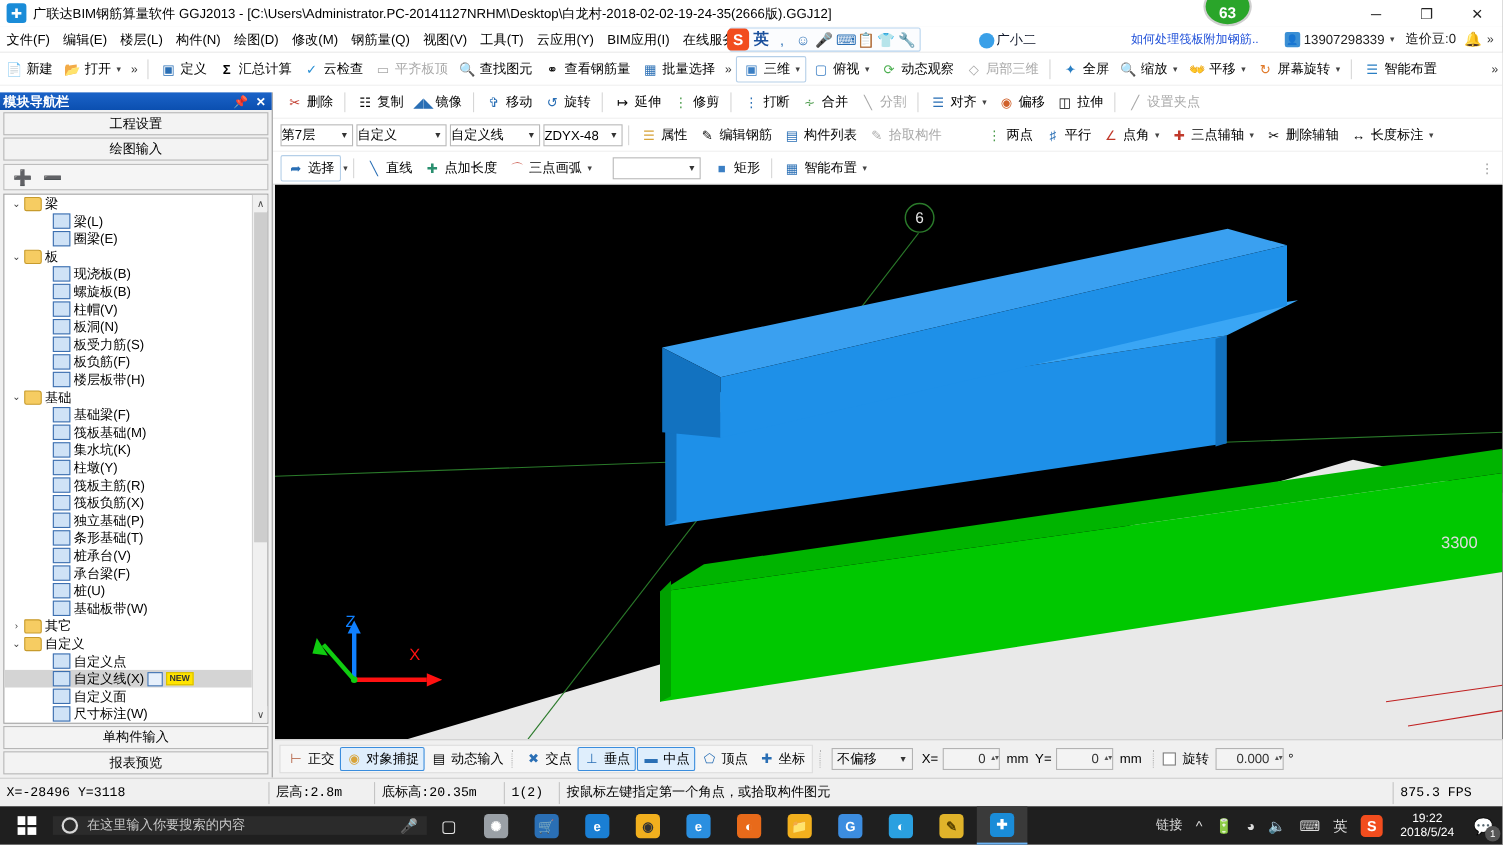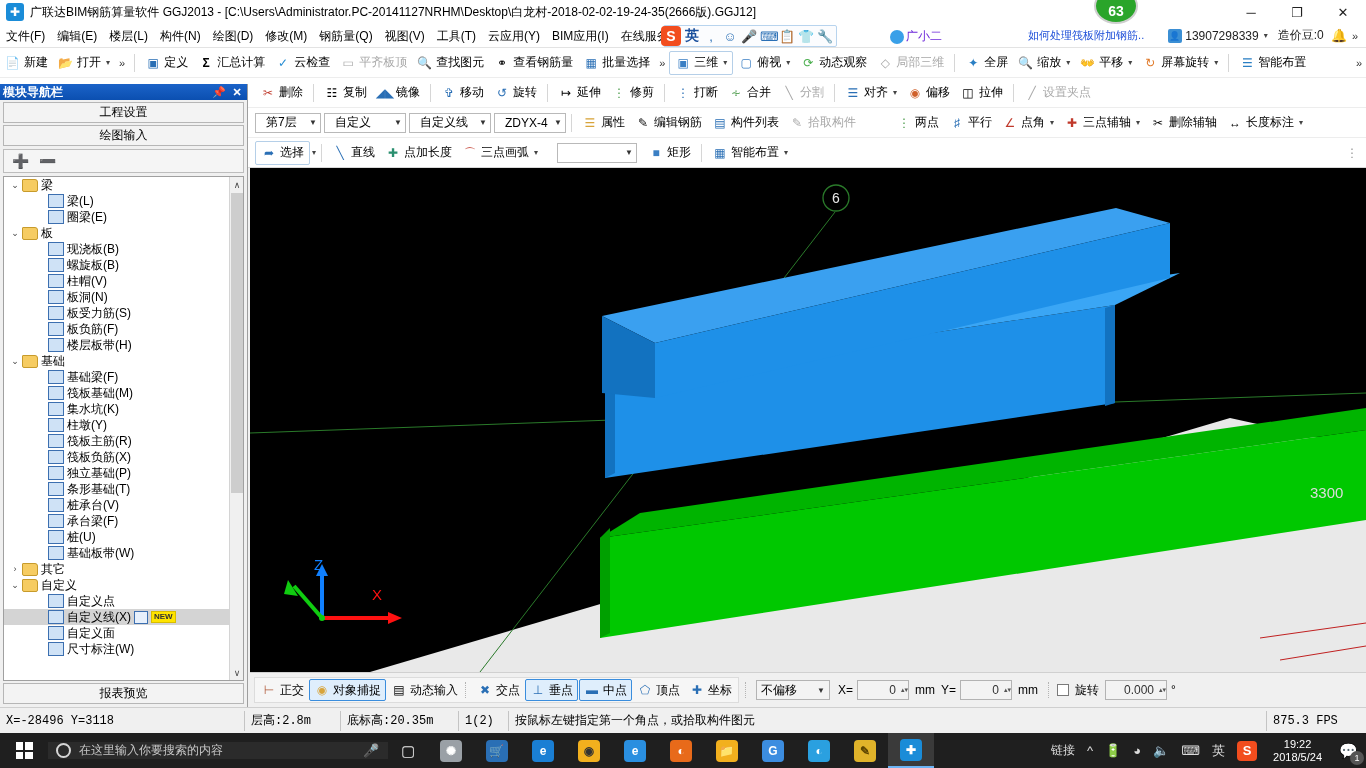--- a/index.html
+++ b/index.html
@@ -97,21 +97,21 @@
     width: 16px; height: 16px; flex: none;
     display: flex; align-items: center; justify-content: center;
     font-size: 12px; line-height: 1;
   }
   .caret { font-size: 8px; color: #444; margin-left: 2px; }
   .vsep { width: 1px; height: 18px; background: #d6d6d6; margin: 0 5px; flex: none; }
   .chev { font-size: 11px; color: #333; padding: 0 4px; }
   .combo {
     height: 20px; border: 1px solid #b9b9b9; background: #fff;
     display: flex; align-items: center; justify-content: space-between;
-    padding: 0 3px 0 10px; font-size: 12px; color: #000;
+    padding: 0 3px 0 0; font-size: 12px; color: #000;
   }
   .combo .cv { white-space: nowrap; overflow: hidden; }
   .combo .ca { font-size: 8px; color: #333; margin-left: 6px; }
 
   
   .tbrow.r3 .lead, .tbrow.r4 .lead { width: 255px; flex: none; }
   .tbrow.r2 .lead { width: 255px; flex: none; }
 
   
   .dock {
@@ -337,21 +337,21 @@
     <div class="ime-ico">,</div>
     <div class="ime-ico">☺</div>
     <div class="ime-ico">🎤</div>
     <div class="ime-ico">⌨</div>
     <div class="ime-ico">📋</div>
     <div class="ime-ico">👕</div>
     <div class="ime-ico">🔧</div>
   </div>
   <div class="sogou-buddy" style="position:absolute;left:886px;top:28px;">
     <span class="buddy-face"></span>
-    <span style="font-size:12px;color:#6d28d9;">广小二</span>
+    <span style="font-size:12px;color:#0f172a;">广小二</span>
   </div>
 
   <div class="ribbon">
 
     <div class="tbrow r1">
       <div class="tbtn">
         <span class="gicon">📄</span>
         <span>新建</span>
       </div>
       <div class="tbtn">
@@ -772,20 +772,21 @@
             <span class="tic"></span>
             <span>尺寸标注(W)</span>
           </div>
         </div>
       <div class="tree-sb">
         <div class="sb-arrow">∧</div>
         <div class="sb-thumb" style="top:16px;height:300px;"></div>
         <div class="sb-arrow bot">∨</div>
       </div>
     </div>
+    <div class="dock-btn" style="margin-bottom:0;">单构件输入</div>
     <div class="dock-btn" style="margin-bottom:3px;">报表预览</div>
   </div>
 
   <div class="viewport">
     <svg width="1116" height="504" viewBox="0 0 1116 504">
       <rect x="0" y="0" width="1116" height="504" fill="#000000"></rect>
 
       <polygon points="1116,280 1116,504 120,504 980,250" fill="#e9e9e9"></polygon>
 
       <line x1="0" y1="265" x2="1116" y2="225" stroke="#2a7a2a" stroke-width="1"></line>

